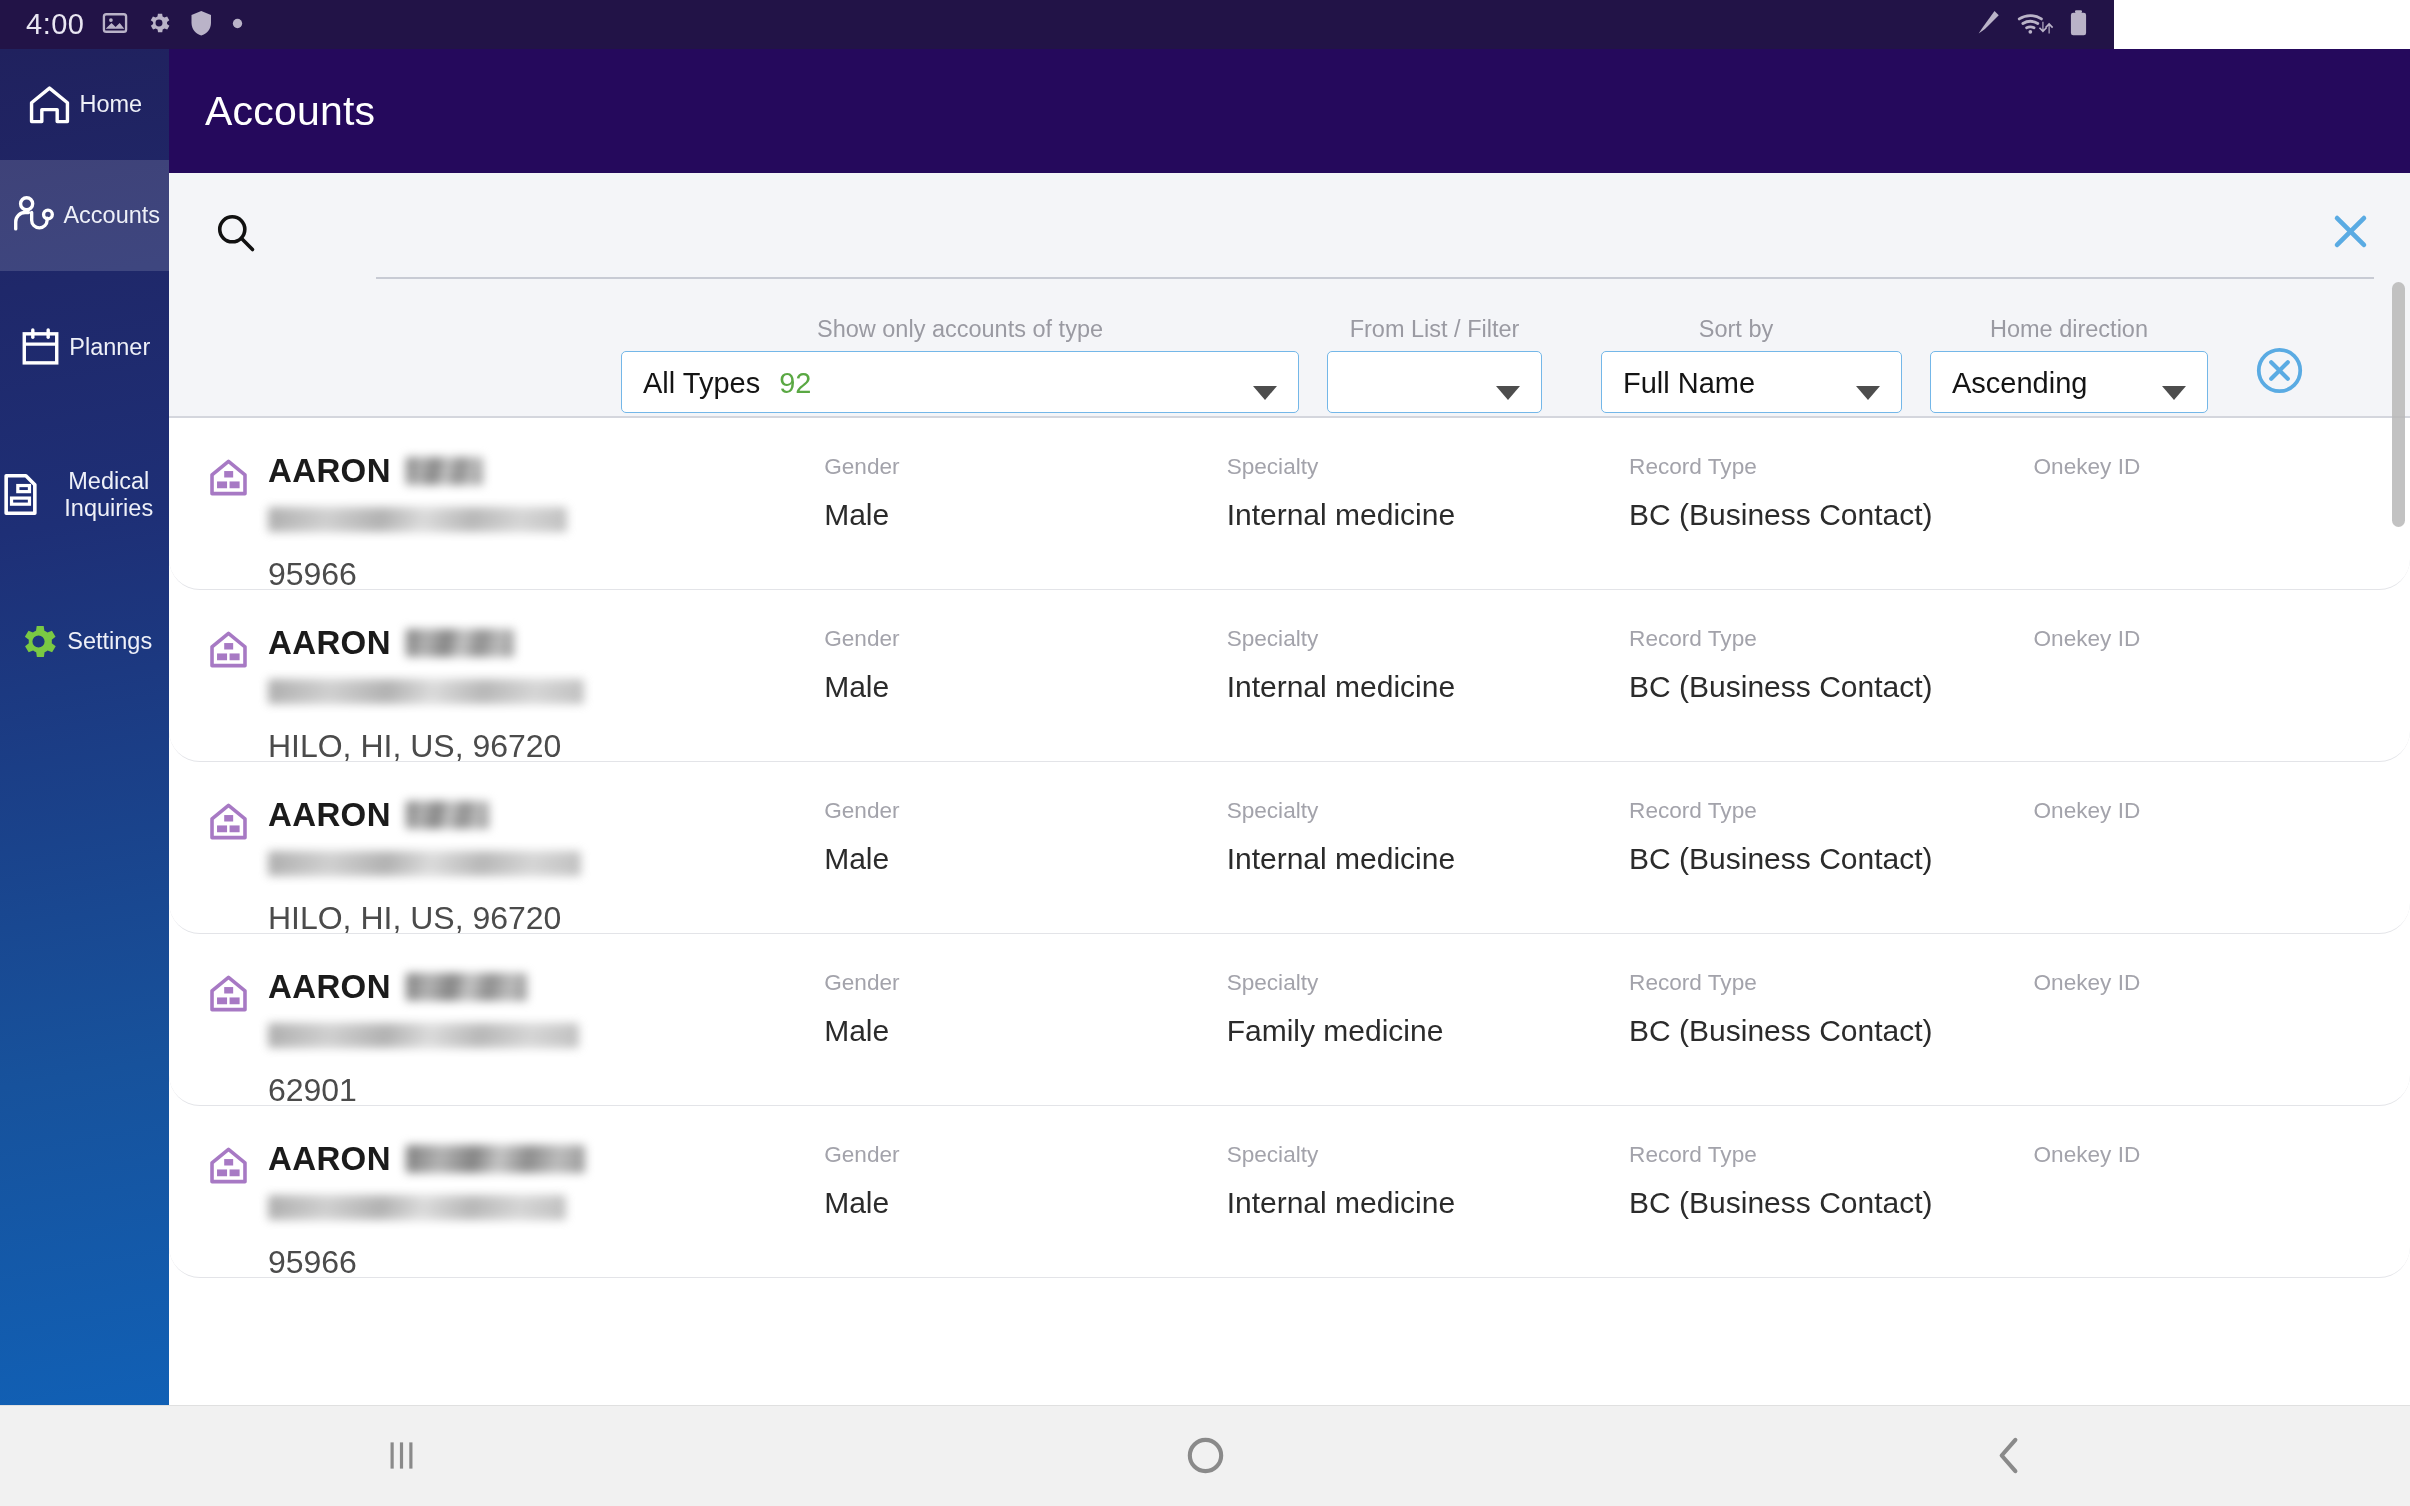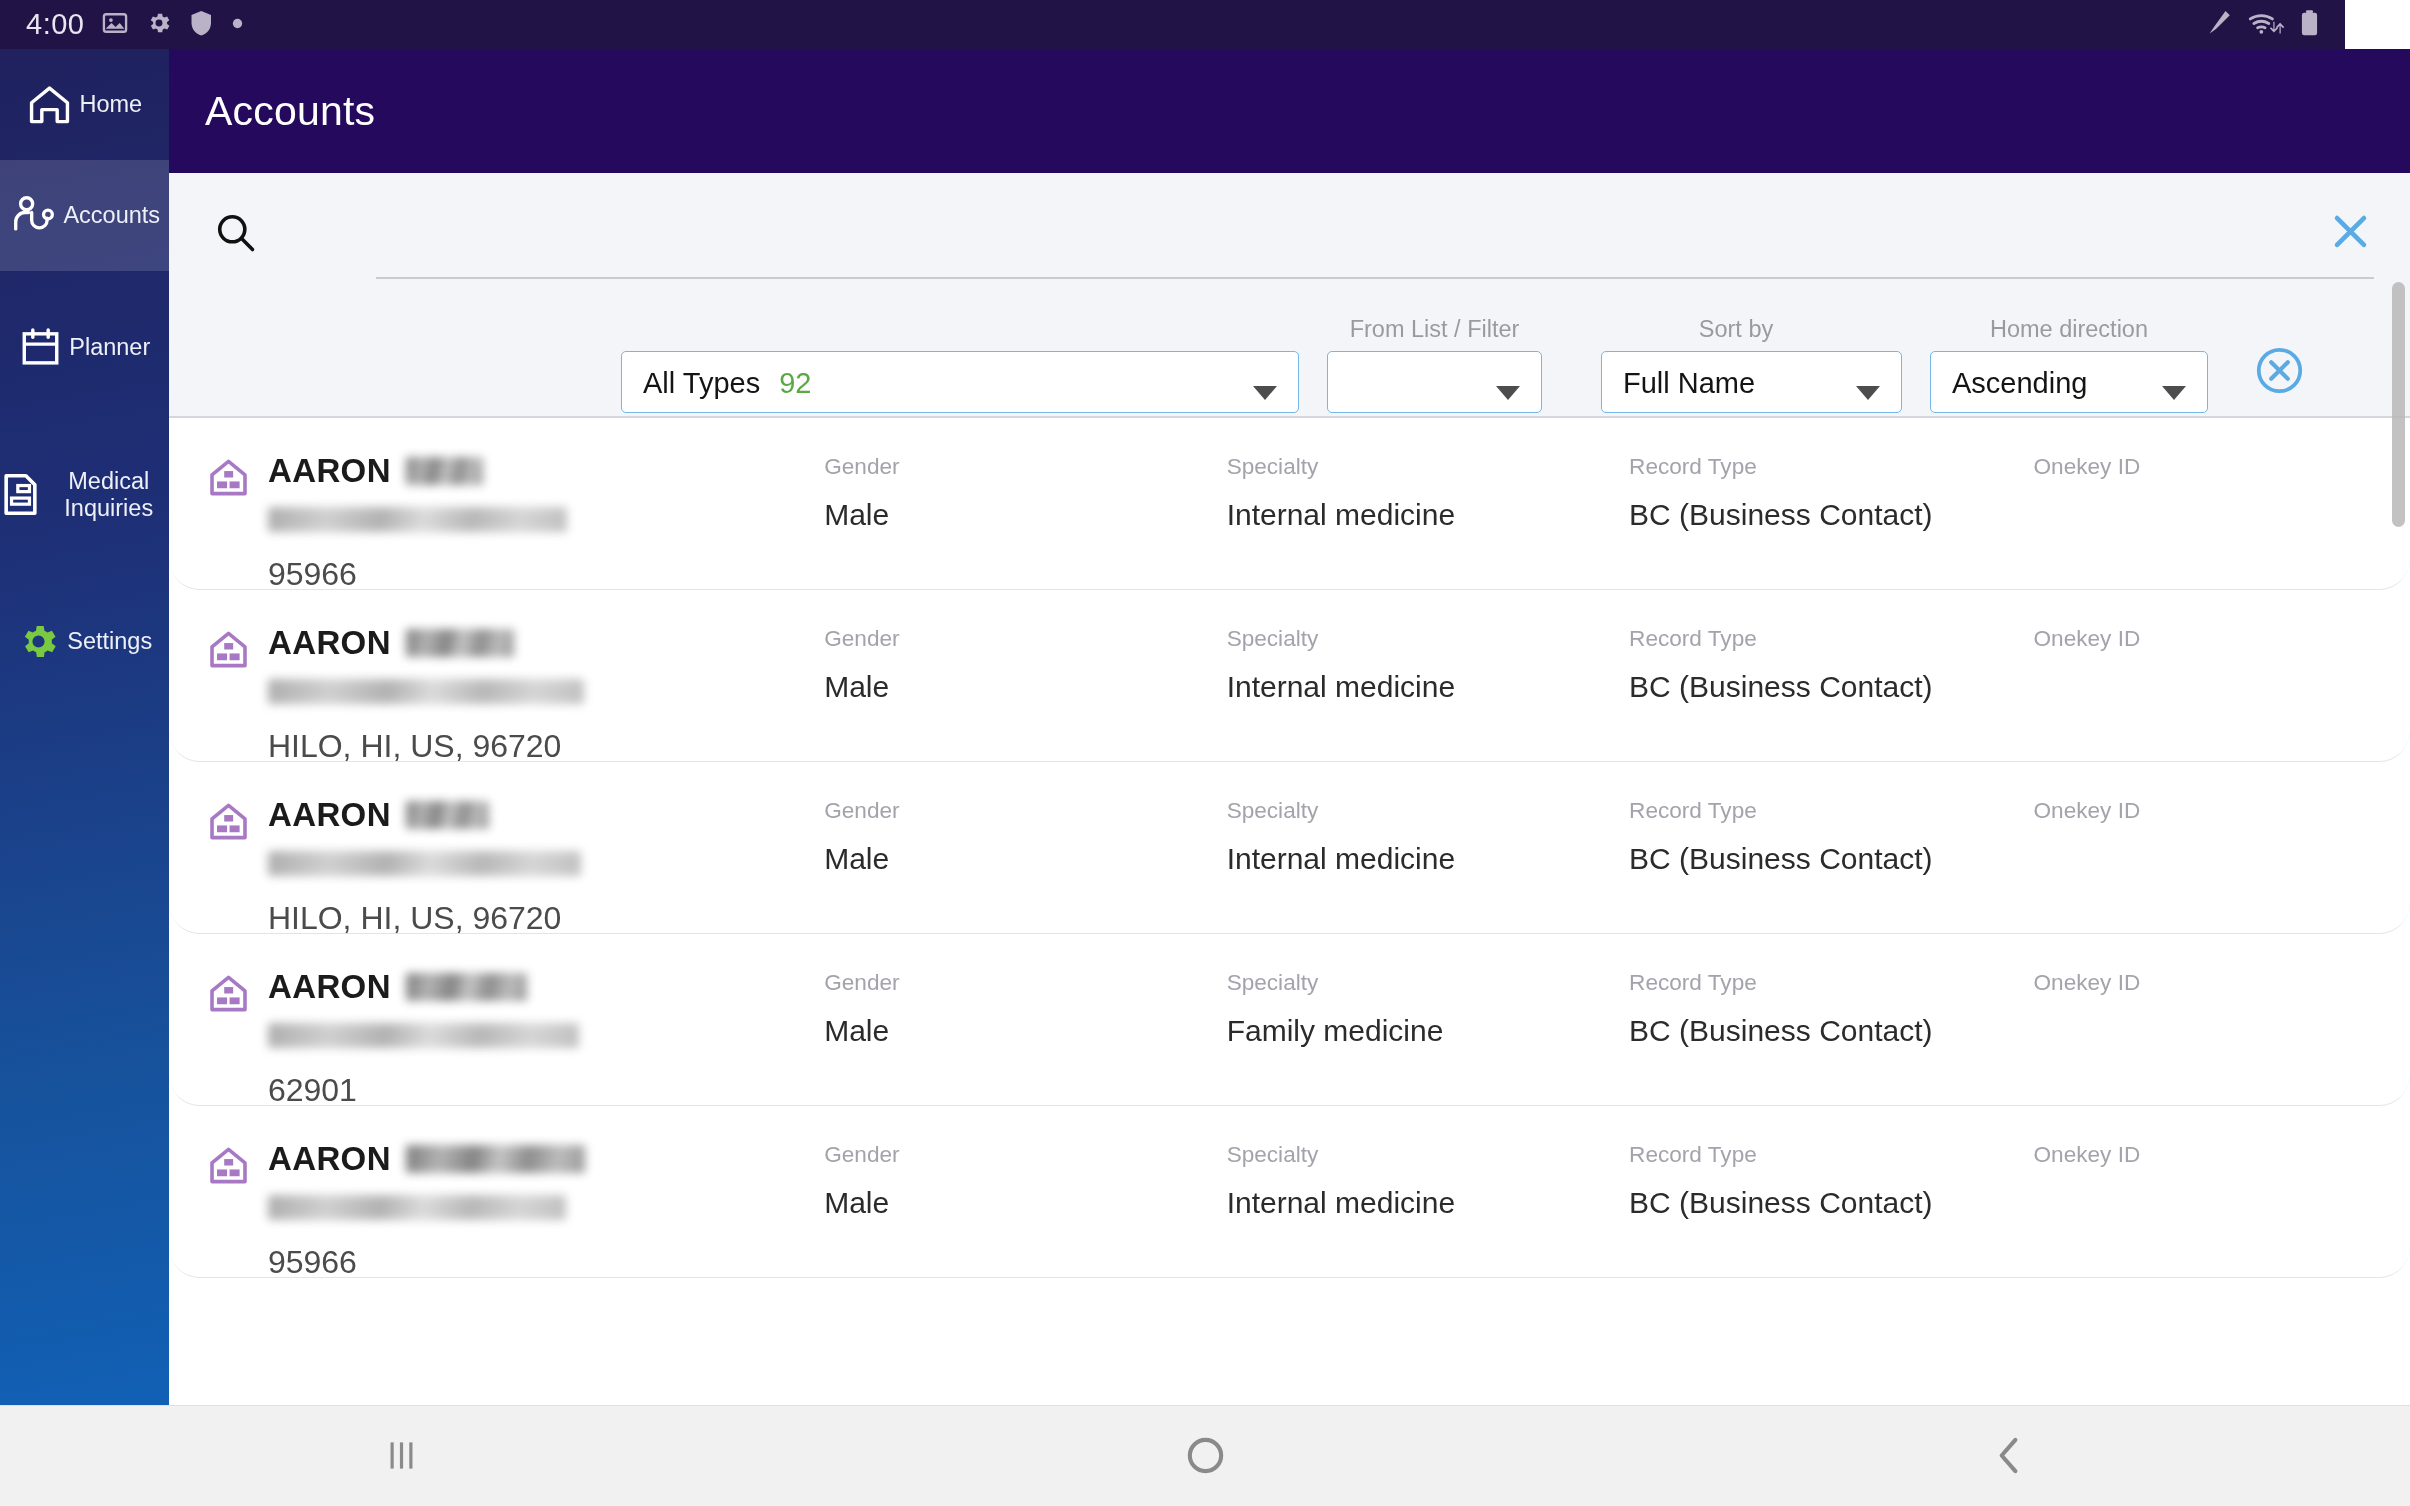--- a/index.html
+++ b/index.html
@@ -7,21 +7,21 @@
     width: 2411px; height: 1507px;
     overflow: hidden;
     background: #ffffff;
     font-family: "Liberation Sans", sans-serif;
   }
   .screen { position: relative; width: 2411px; height: 1507px; }
 
   
   .statusbar {
     position: absolute; top: 0; left: 0;
-    width: 2345px; height: 49px;
+    width: 2114px; height: 49px;
     background: #221347;
     display: flex; align-items: center;
     padding: 8px 26px;
     z-index: 40;
   }
   .sb-left { display: flex; align-items: center; gap: 17px; }
   .sb-time {
     color: #e9e6f2; font-size: 29px; letter-spacing: 0.5px;
     font-family: "Liberation Sans", sans-serif;
   }
@@ -356,20 +356,21 @@
           <line x1="4.5" y1="4.5" x2="19.5" y2="19.5" stroke="#5aabe3" stroke-width="2.6" stroke-linecap="round"></line>
           <line x1="19.5" y1="4.5" x2="4.5" y2="19.5" stroke="#5aabe3" stroke-width="2.6" stroke-linecap="round"></line>
         </svg>
       </span>
       <div class="search-underline"></div>
     </div>
 
     <div class="filterrow">
 
       <div class="fieldgroup">
+        <span class="fieldlabel">Show only accounts of type</span>
         <div class="select w-types">
           <span class="val">All Types</span>
           <span class="count">92</span>
           <span class="caret"></span>
         </div>
       </div>
 
       <div class="fieldgroup">
         <span class="fieldlabel">From List / Filter</span>
         <div class="select w-list">

